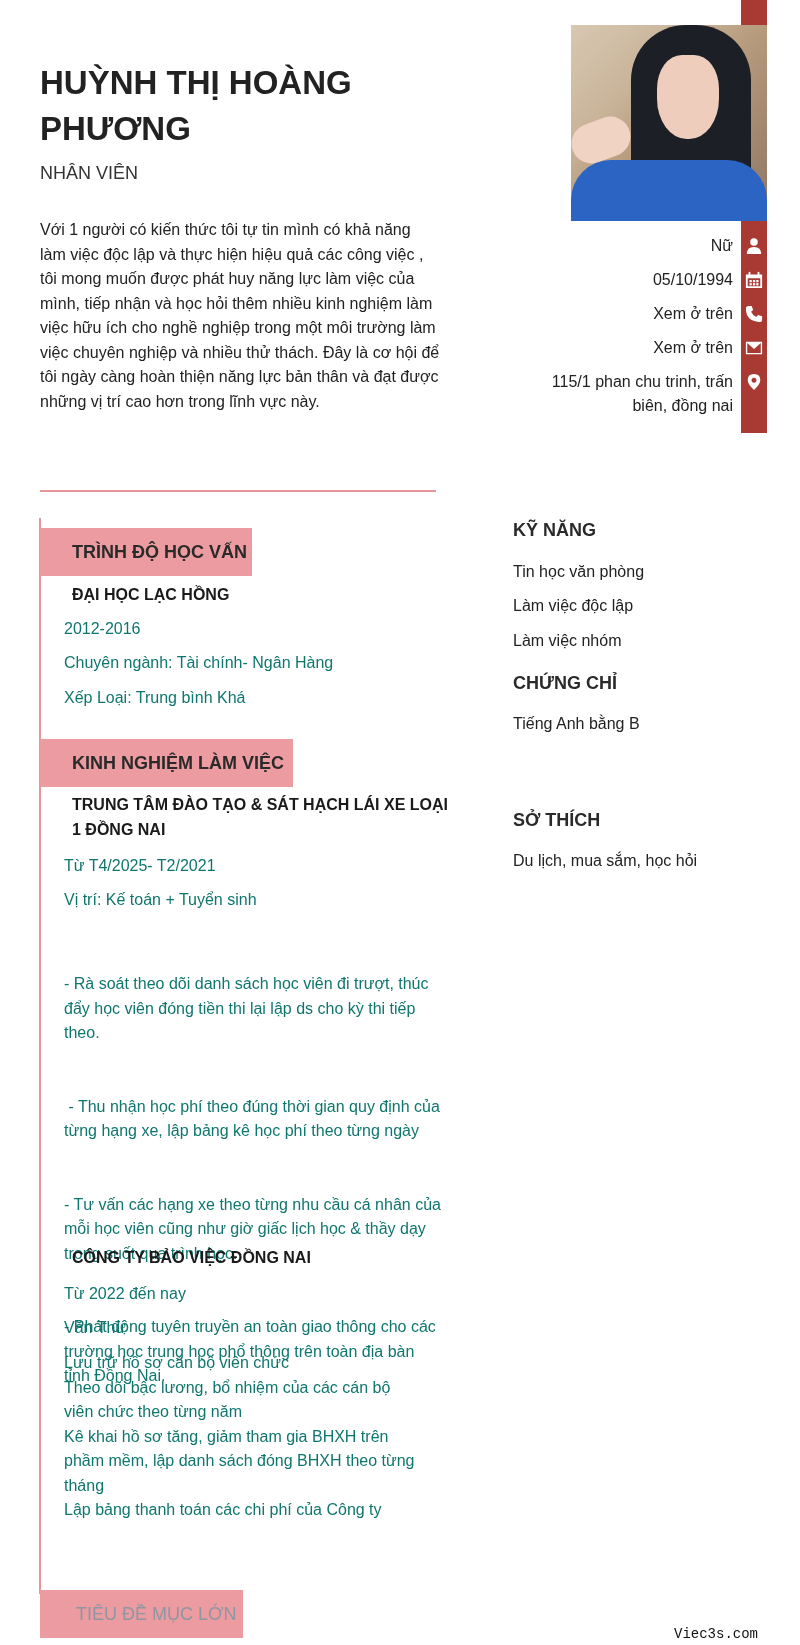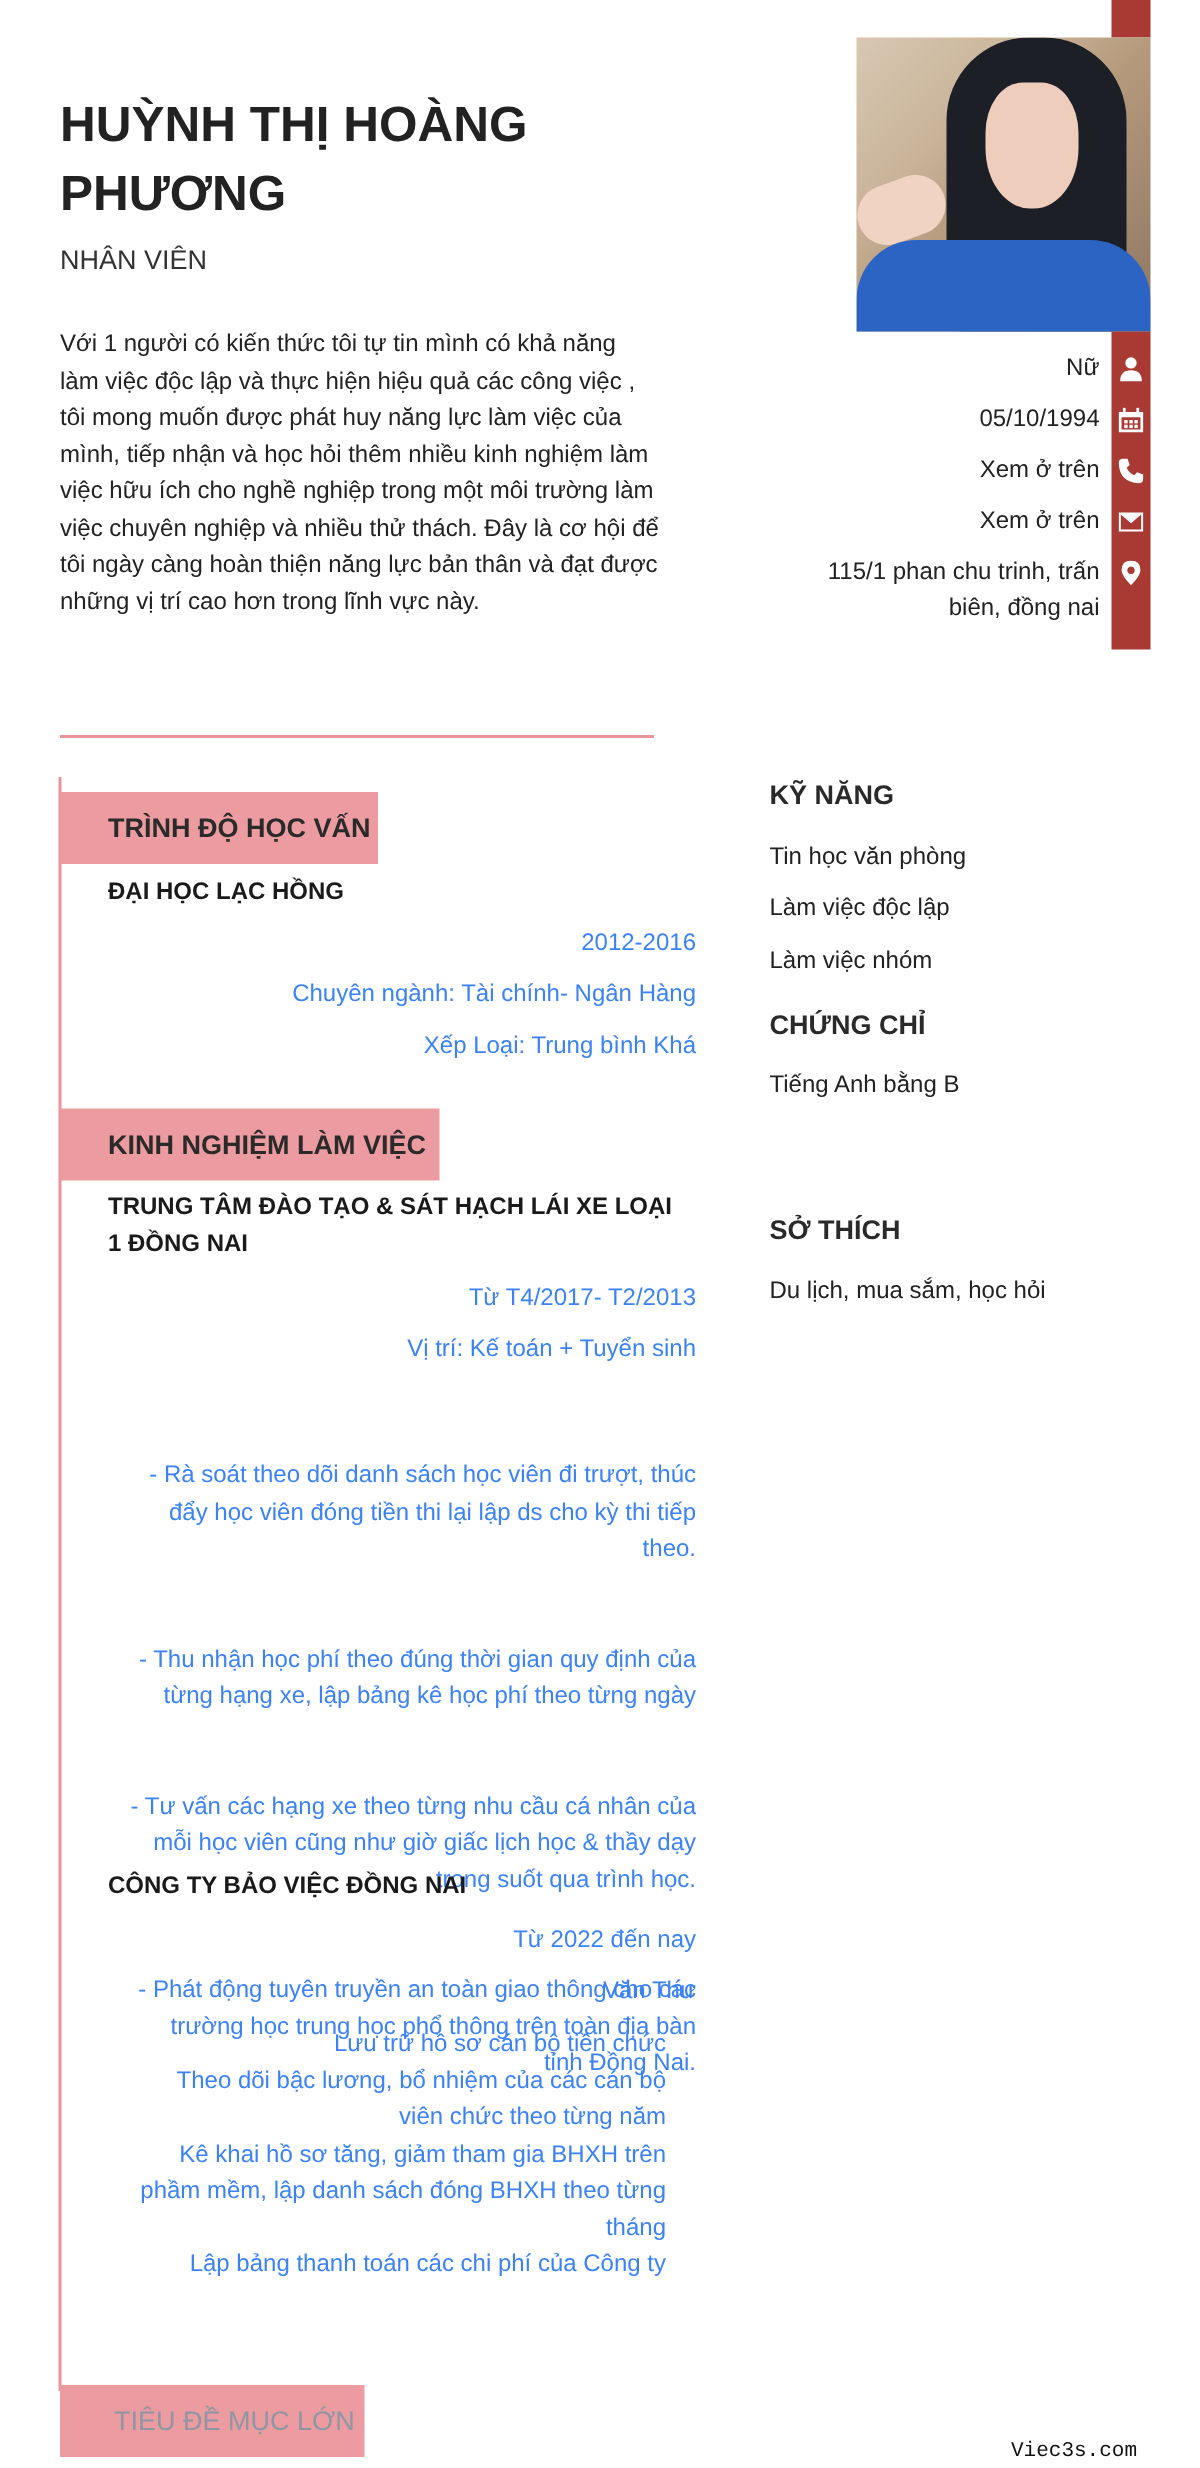--- a/index.html
+++ b/index.html
@@ -45,21 +45,21 @@
 
   
   .left-rule { left: 39px; top: 518px; width: 2px; height: 1076px; background: #e8959a; }
   .section-title {
     left: 40px; height: 48px; background: #ec9ba0;
     font-size: 18px; font-weight: bold; color: #2a2a2a;
     display: flex; align-items: center; padding-left: 32px; box-sizing: border-box;
   }
   .section-title.placeholder { color: #8e96a3; font-weight: normal; }
   .entry-title { left: 72px; width: 380px; font-size: 16px; font-weight: bold; line-height: 25px; color: #1a1a1a; }
-  .entry-text { left: 84px; width: 380px; font-size: 16px; line-height: 24.5px; color: #3b82f6; text-align: right; }
+  .entry-text { left: 64px; width: 380px; font-size: 16px; line-height: 24.5px; color: #0f766e; }
 
   
   .r-title { left: 513px; font-size: 18px; font-weight: bold; color: #2a2a2a; }
   .r-item { left: 513px; font-size: 16px; color: #222; }
 
   .watermark { left: 674px; top: 1626px; font-family: "Liberation Mono", "DejaVu Sans Mono", monospace; font-size: 14px; color: #111; }
 </style>
 </head>
 <body>
 
@@ -133,34 +133,34 @@
 <div class="abs entry-text" style="top:617px;">2012-2016</div>
 <div class="abs entry-text" style="top:651px;">Chuyên ngành: Tài chính- Ngân Hàng</div>
 <div class="abs entry-text" style="top:686px;">Xếp Loại: Trung bình Khá</div>
 
 <div class="abs section-title" style="top:739px; width:253px;">KINH NGHIỆM LÀM VIỆC</div>
 
 <div class="abs entry-title" style="top:792px;">
   <div>TRUNG TÂM ĐÀO TẠO &amp; SÁT HẠCH LÁI XE LOẠI</div>
   <div>1 ĐỒNG NAI</div>
 </div>
-<div class="abs entry-text" style="top:854px;">Từ T4/2017- T2/2013</div>
+<div class="abs entry-text" style="top:854px;">Từ T4/2025- T2/2021</div>
 <div class="abs entry-text" style="top:888px;">Vị trí: Kế toán + Tuyển sinh</div>
 <div class="abs entry-text" style="top:923px; white-space:pre-wrap;">
   <div>- Rà soát theo dõi danh sách học viên đi trượt, thúc đẩy học viên đóng tiền thi lại lập ds cho kỳ thi tiếp theo.</div>
   <div> - Thu nhận học phí theo đúng thời gian quy định của từng hạng xe, lập bảng kê học phí theo từng ngày</div>
   <div>- Tư vấn các hạng xe theo từng nhu cầu cá nhân của mỗi học viên cũng như giờ giấc lịch học &amp; thầy dạy trong suốt qua trình học.</div>
   <div>- Phát động tuyên truyền an toàn giao thông cho các trường học trung học phổ thông trên toàn địa bàn tỉnh Đồng Nai.</div>
 </div>
 
 <div class="abs entry-title" style="top:1245px;">CÔNG TY BẢO VIỆC ĐỒNG NAI</div>
 <div class="abs entry-text" style="top:1282px;">Từ 2022 đến nay</div>
 <div class="abs entry-text" style="top:1316px;">Văn Thư</div>
 <div class="abs entry-text" style="top:1351px; width:360px;">
-  <div>Lưu trữ hồ sơ cán bộ tiền chức</div>
+  <div>Lưu trữ hồ sơ cán bộ viên chức</div>
   <div>Theo dõi bậc lương, bổ nhiệm của các cán bộ viên chức theo từng năm</div>
   <div>Kê khai hồ sơ tăng, giảm tham gia BHXH trên phầm mềm, lập danh sách đóng BHXH theo từng tháng</div>
   <div>Lập bảng thanh toán các chi phí của Công ty</div>
 </div>
 
 <div class="abs section-title placeholder" style="top:1590px; width:203px;padding-left:36px;">TIÊU ĐỀ MỤC LỚN</div>
 
 <div class="abs r-title" style="top:520px;">KỸ NĂNG</div>
 <div class="abs r-item" style="top:563px;">Tin học văn phòng</div>
 <div class="abs r-item" style="top:597px;">Làm việc độc lập</div>

